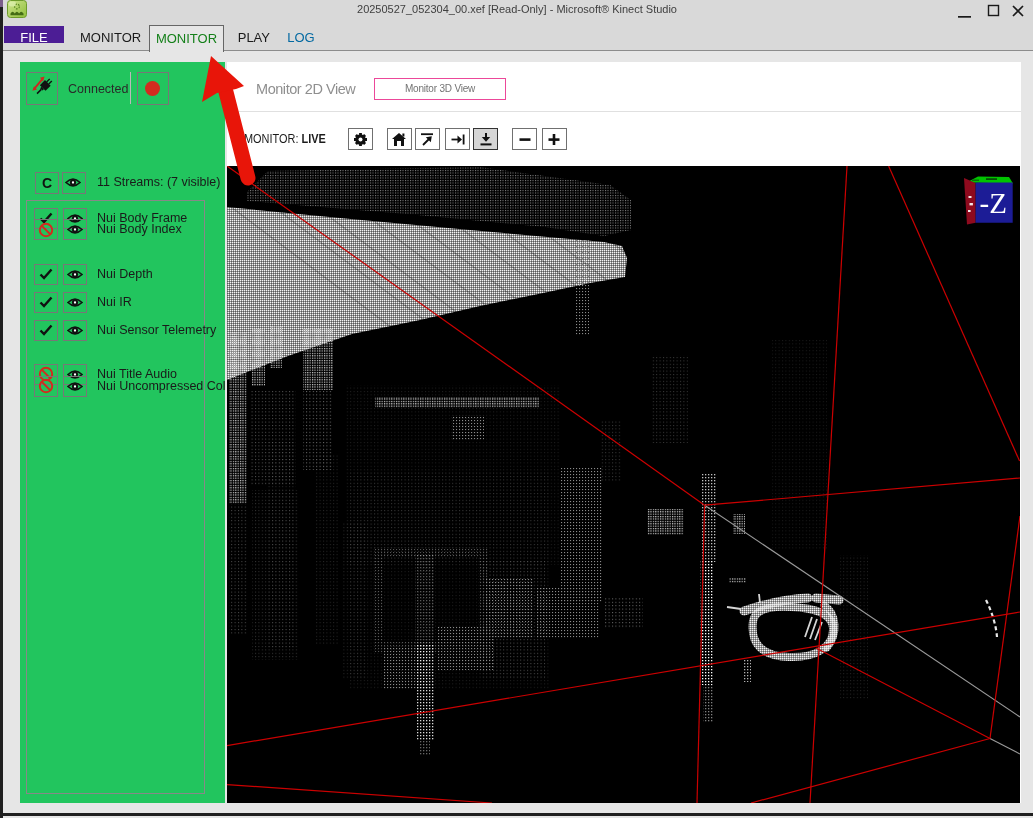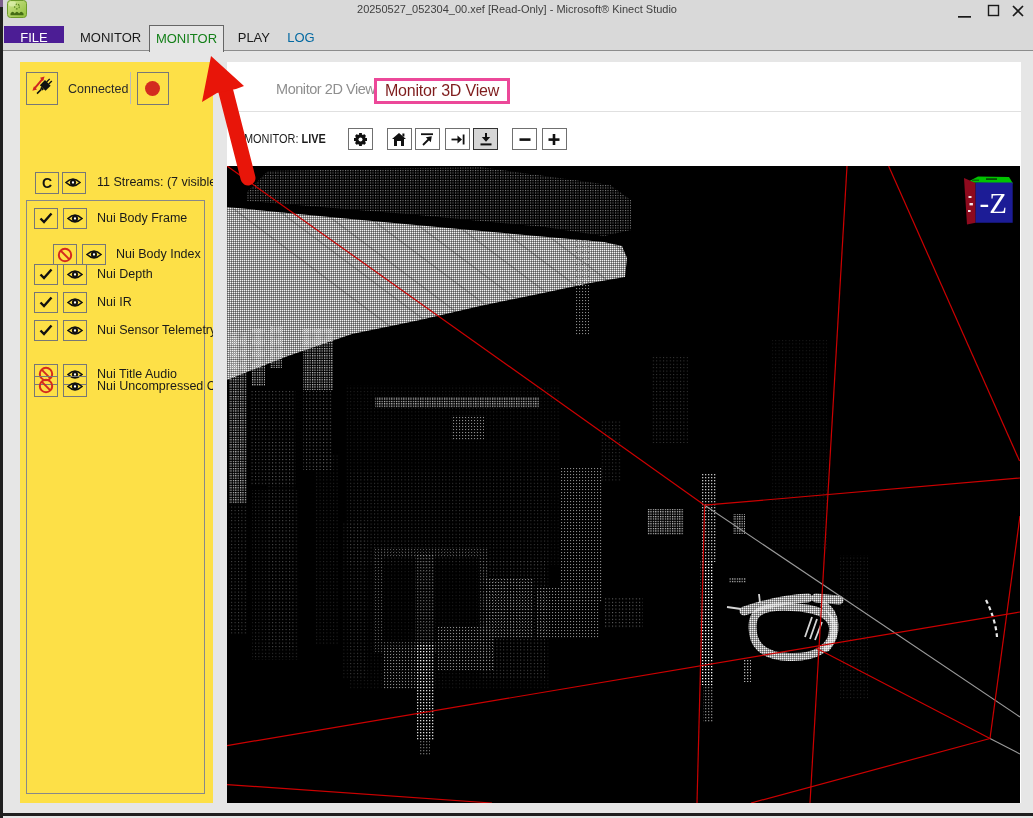--- a/index.html
+++ b/index.html
@@ -53,21 +53,21 @@
   <rect x="38.5" y="5.5" width="10" height="10" fill="none" stroke="#1a1a1a" stroke-width="1.4"></rect>
   <path d="M63 6 l10 10 M73 6 l-10 10" stroke="#1a1a1a" stroke-width="1.7"></path>
 </svg>
 
 <div class="abs" style="left:4px;top:26px;width:60px;height:17px;background:#4c1d95;color:#fff;font-size:13px;text-align:center;line-height:24px;">FILE</div>
 <div class="abs" style="left:80px;top:26px;width:58px;height:24px;color:#1b1b1b;font-size:13px;text-align:center;line-height:24px;">MONITOR</div>
 <div class="abs" style="left:149px;top:25px;width:73px;height:26px;background:#e6e6e6;border:1px solid #666;border-bottom:none;color:#15801a;font-size:13px;text-align:center;line-height:25px;">MONITOR</div>
 <div class="abs" style="left:230px;top:26px;width:40px;height:24px;color:#1b1b1b;font-size:13px;text-align:right;line-height:24px;">PLAY</div>
 <div class="abs" style="left:283px;top:26px;width:36px;height:24px;color:#0369a1;font-size:13px;text-align:center;line-height:24px;">LOG</div>
 
-<div class="abs" style="left:20px;top:62px;width:193px;height:741px;background:#fde047;overflow:hidden;">
+<div class="abs" style="left:20px;top:62px;width:193px;height:741px;background:#22c55e;overflow:hidden;padding-left:12px;">
 
   <div class="abs" style="left:6px;top:10px;width:30px;height:31px;border:1px solid #777;"></div>
   <svg class="abs" style="left:8px;top:12px;" width="28" height="28" viewBox="0 0 28 28">
     <g transform="rotate(45 15 14)">
       <rect x="12.6" y="2.8" width="1.4" height="4.4" fill="#111"></rect>
       <rect x="15.6" y="2.8" width="1.4" height="4.4" fill="#111"></rect>
       <rect x="10.8" y="7" width="8" height="7.2" fill="#111"></rect>
       <rect x="13.2" y="14.2" width="3.2" height="2" fill="#111"></rect>
       <rect x="14" y="16.2" width="1.5" height="6" fill="#111"></rect>
     </g>
@@ -96,21 +96,21 @@
       <span class="cb">
         <svg width="16" height="14" viewBox="0 0 16 14">
           <path d="M2.5 7.5 L6 11 L13.5 2.5" stroke="#111" stroke-width="2.4" fill="none"></path>
         </svg>
       </span>
       <span class="eyeb"><svg width="16" height="15" viewBox="0 0 16 15" style="margin:2px 0 0 3px">
           <use href="#eye"></use>
         </svg></span>
       <span class="lbl">Nui Body Frame</span>
     </div>
-  <div class="row" style="top:182px;margin-left:19px;">
+  <div class="row" style="top:157px;">
       <span class="cb">
         <svg width="16" height="16" viewBox="0 0 16 16">
           <circle cx="8" cy="8" r="6.2" fill="none" stroke="#d42a1e" stroke-width="2"></circle>
           <path d="M3.9 3.9 L12.1 12.1" stroke="#d42a1e" stroke-width="2"></path>
         </svg>
       </span>
       <span class="eyeb"><svg width="16" height="15" viewBox="0 0 16 15" style="margin:2px 0 0 3px">
           <use href="#eye"></use>
         </svg></span>
       <span class="lbl">Nui Body Index</span>
@@ -168,22 +168,22 @@
         </svg>
       </span>
       <span class="eyeb"><svg width="16" height="15" viewBox="0 0 16 15" style="margin:2px 0 0 3px">
           <use href="#eye"></use>
         </svg></span>
       <span class="lbl">Nui Uncompressed Color</span>
     </div>
 </div>
 
 <div class="abs" style="left:227px;top:62px;width:794px;height:741px;background:#ffffff;"></div>
-<div class="abs" style="left:256px;top:81px;font-size:14.5px;letter-spacing:-0.45px;color:#8f8f8f;margin-left:20px;">Monitor 2D View</div>
-<div class="abs" style="left:374px;top:78px;width:130px;height:20px;border:3px solid #ec4899;color:#7f1d1d;font-size:16px;letter-spacing:-0.2px;text-align:center;line-height:20px;">Monitor 3D View</div>
+<div class="abs" style="left:256px;top:81px;font-size:14.5px;letter-spacing:-0.45px;color:#8f8f8f;">Monitor 2D View</div>
+<div class="abs" style="left:374px;top:78px;width:130px;height:20px;border:1px solid #ec4899;color:#737373;font-size:10px;letter-spacing:-0.2px;text-align:center;line-height:20px;">Monitor 3D View</div>
 <div class="abs" style="left:227px;top:111px;width:794px;height:1px;background:#e0e0e0;"></div>
 <div class="abs" style="left:243.7px;top:131px;font-size:13.5px;color:#1b1b1b;transform:scaleX(0.81);transform-origin:0 0;white-space:nowrap;">MONITOR: <b>LIVE</b></div>
 
 <div class="tbtn" style="left:348px;">
   <svg width="17" height="17" viewBox="0 0 17 17">
     <g fill="#111">
         <circle cx="8.5" cy="8.5" r="5.2"></circle>
       <g stroke="#111" stroke-width="2.8">
         <path d="M8.5 2 v2.5 M8.5 12.5 v2.5 M2 8.5 h2.5 M12.5 8.5 h2.5"></path>
         <path d="M3.9 3.9 l1.8 1.8 M11.3 11.3 l1.8 1.8 M13.1 3.9 l-1.8 1.8 M5.7 11.3 l-1.8 1.8"></path>

